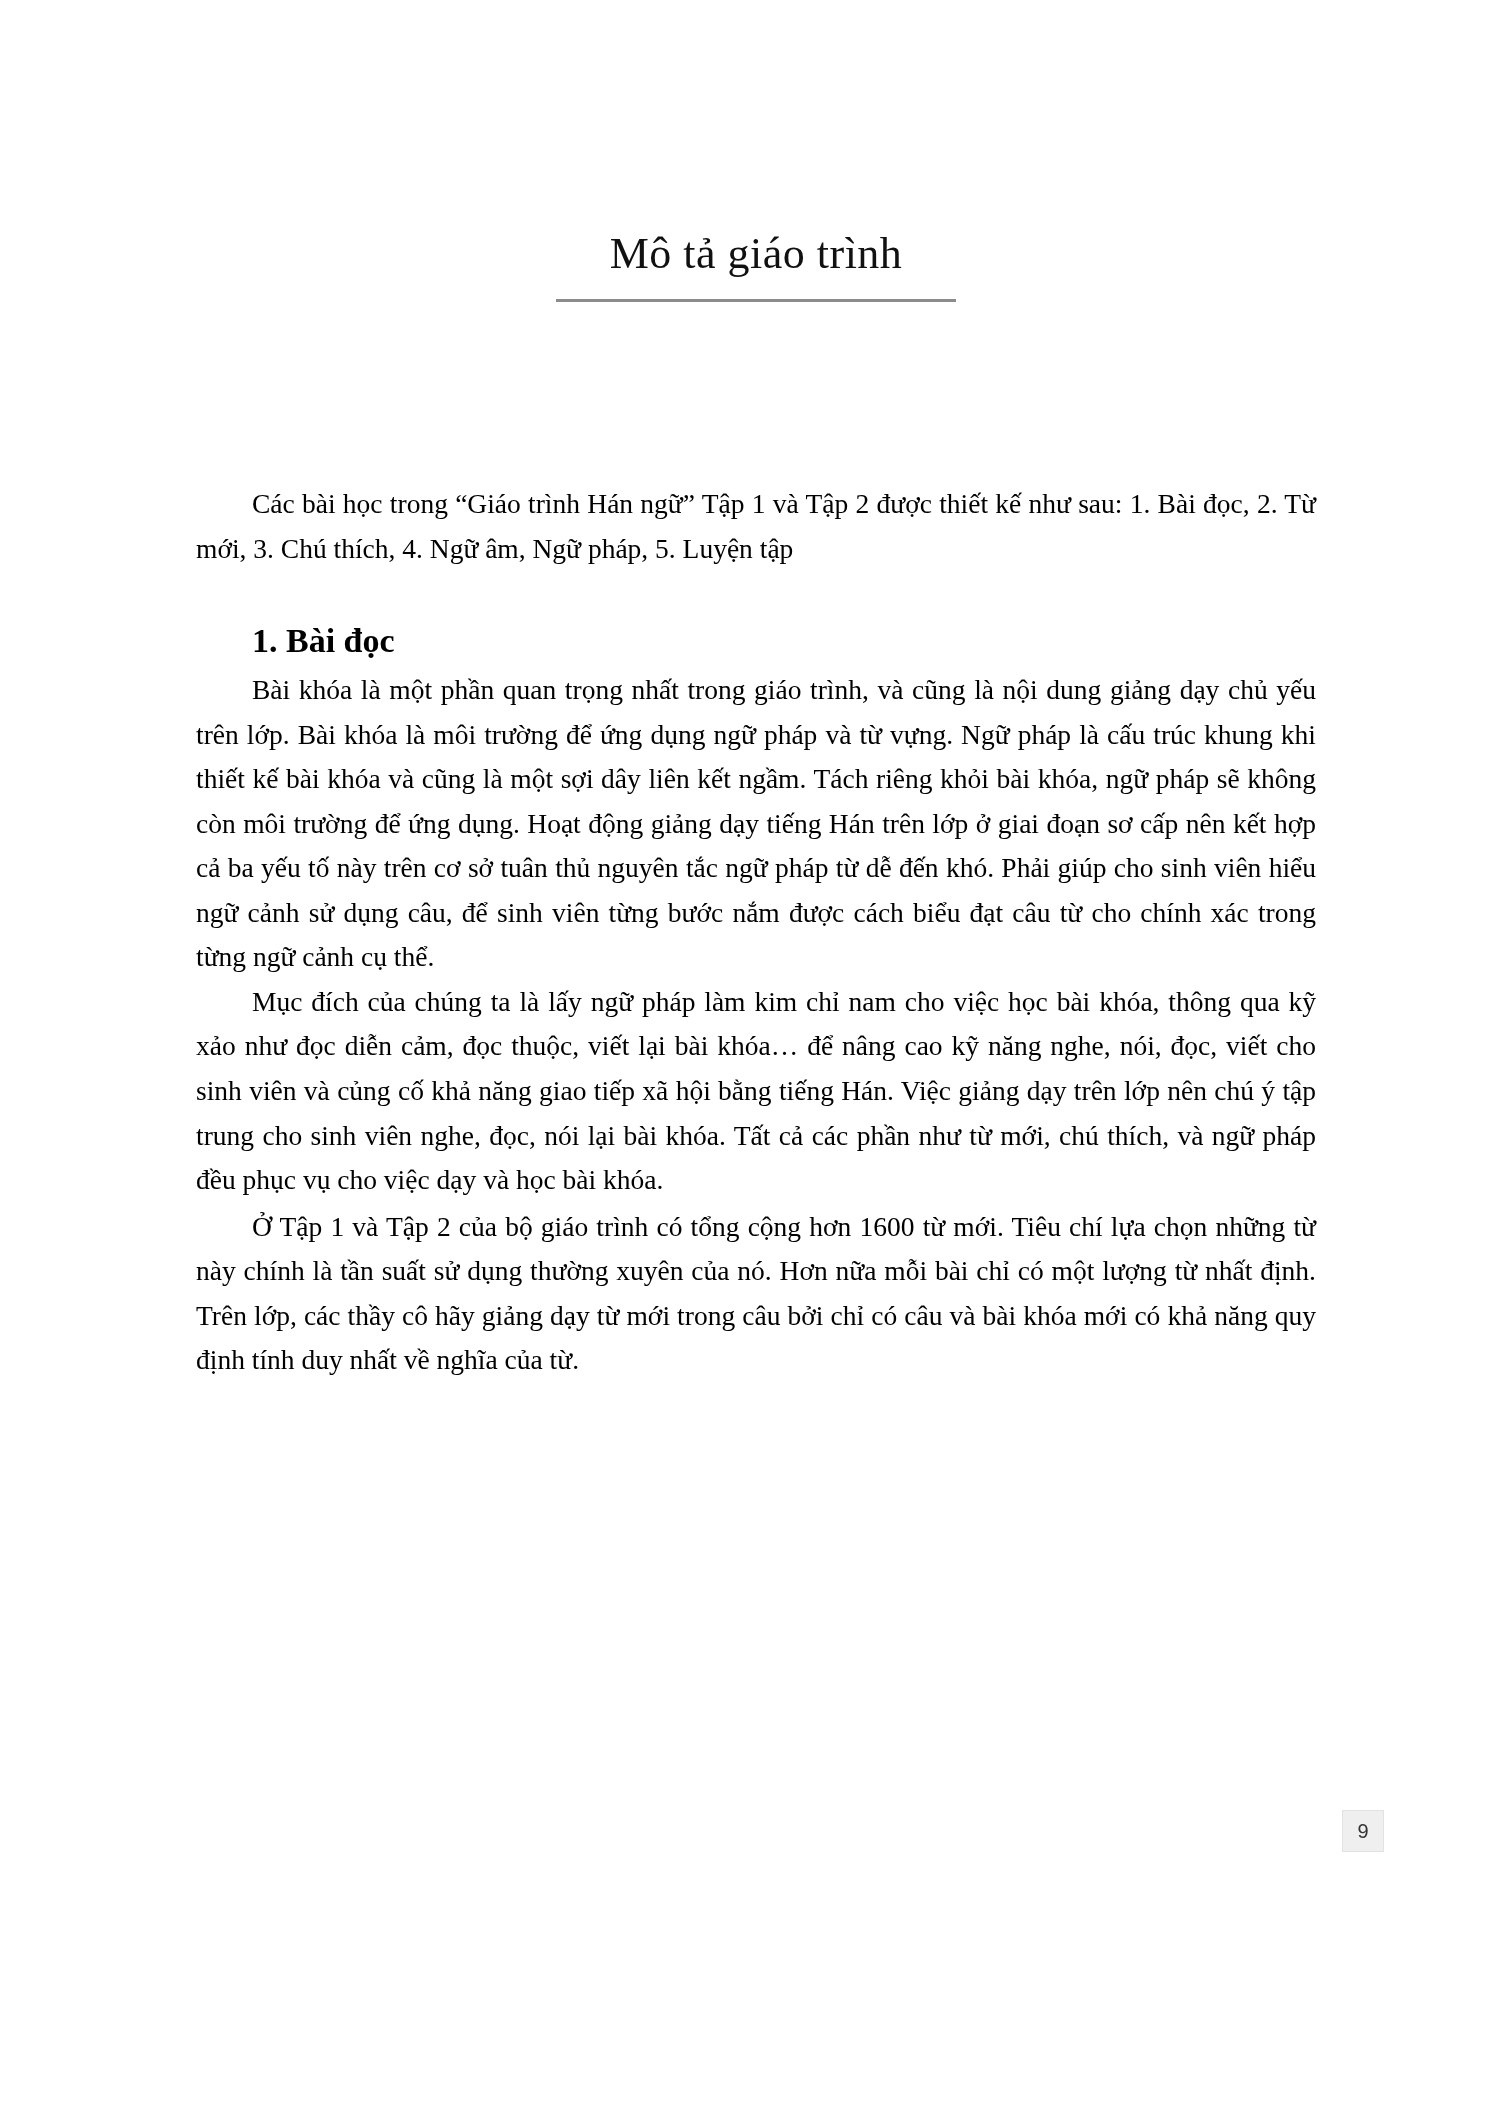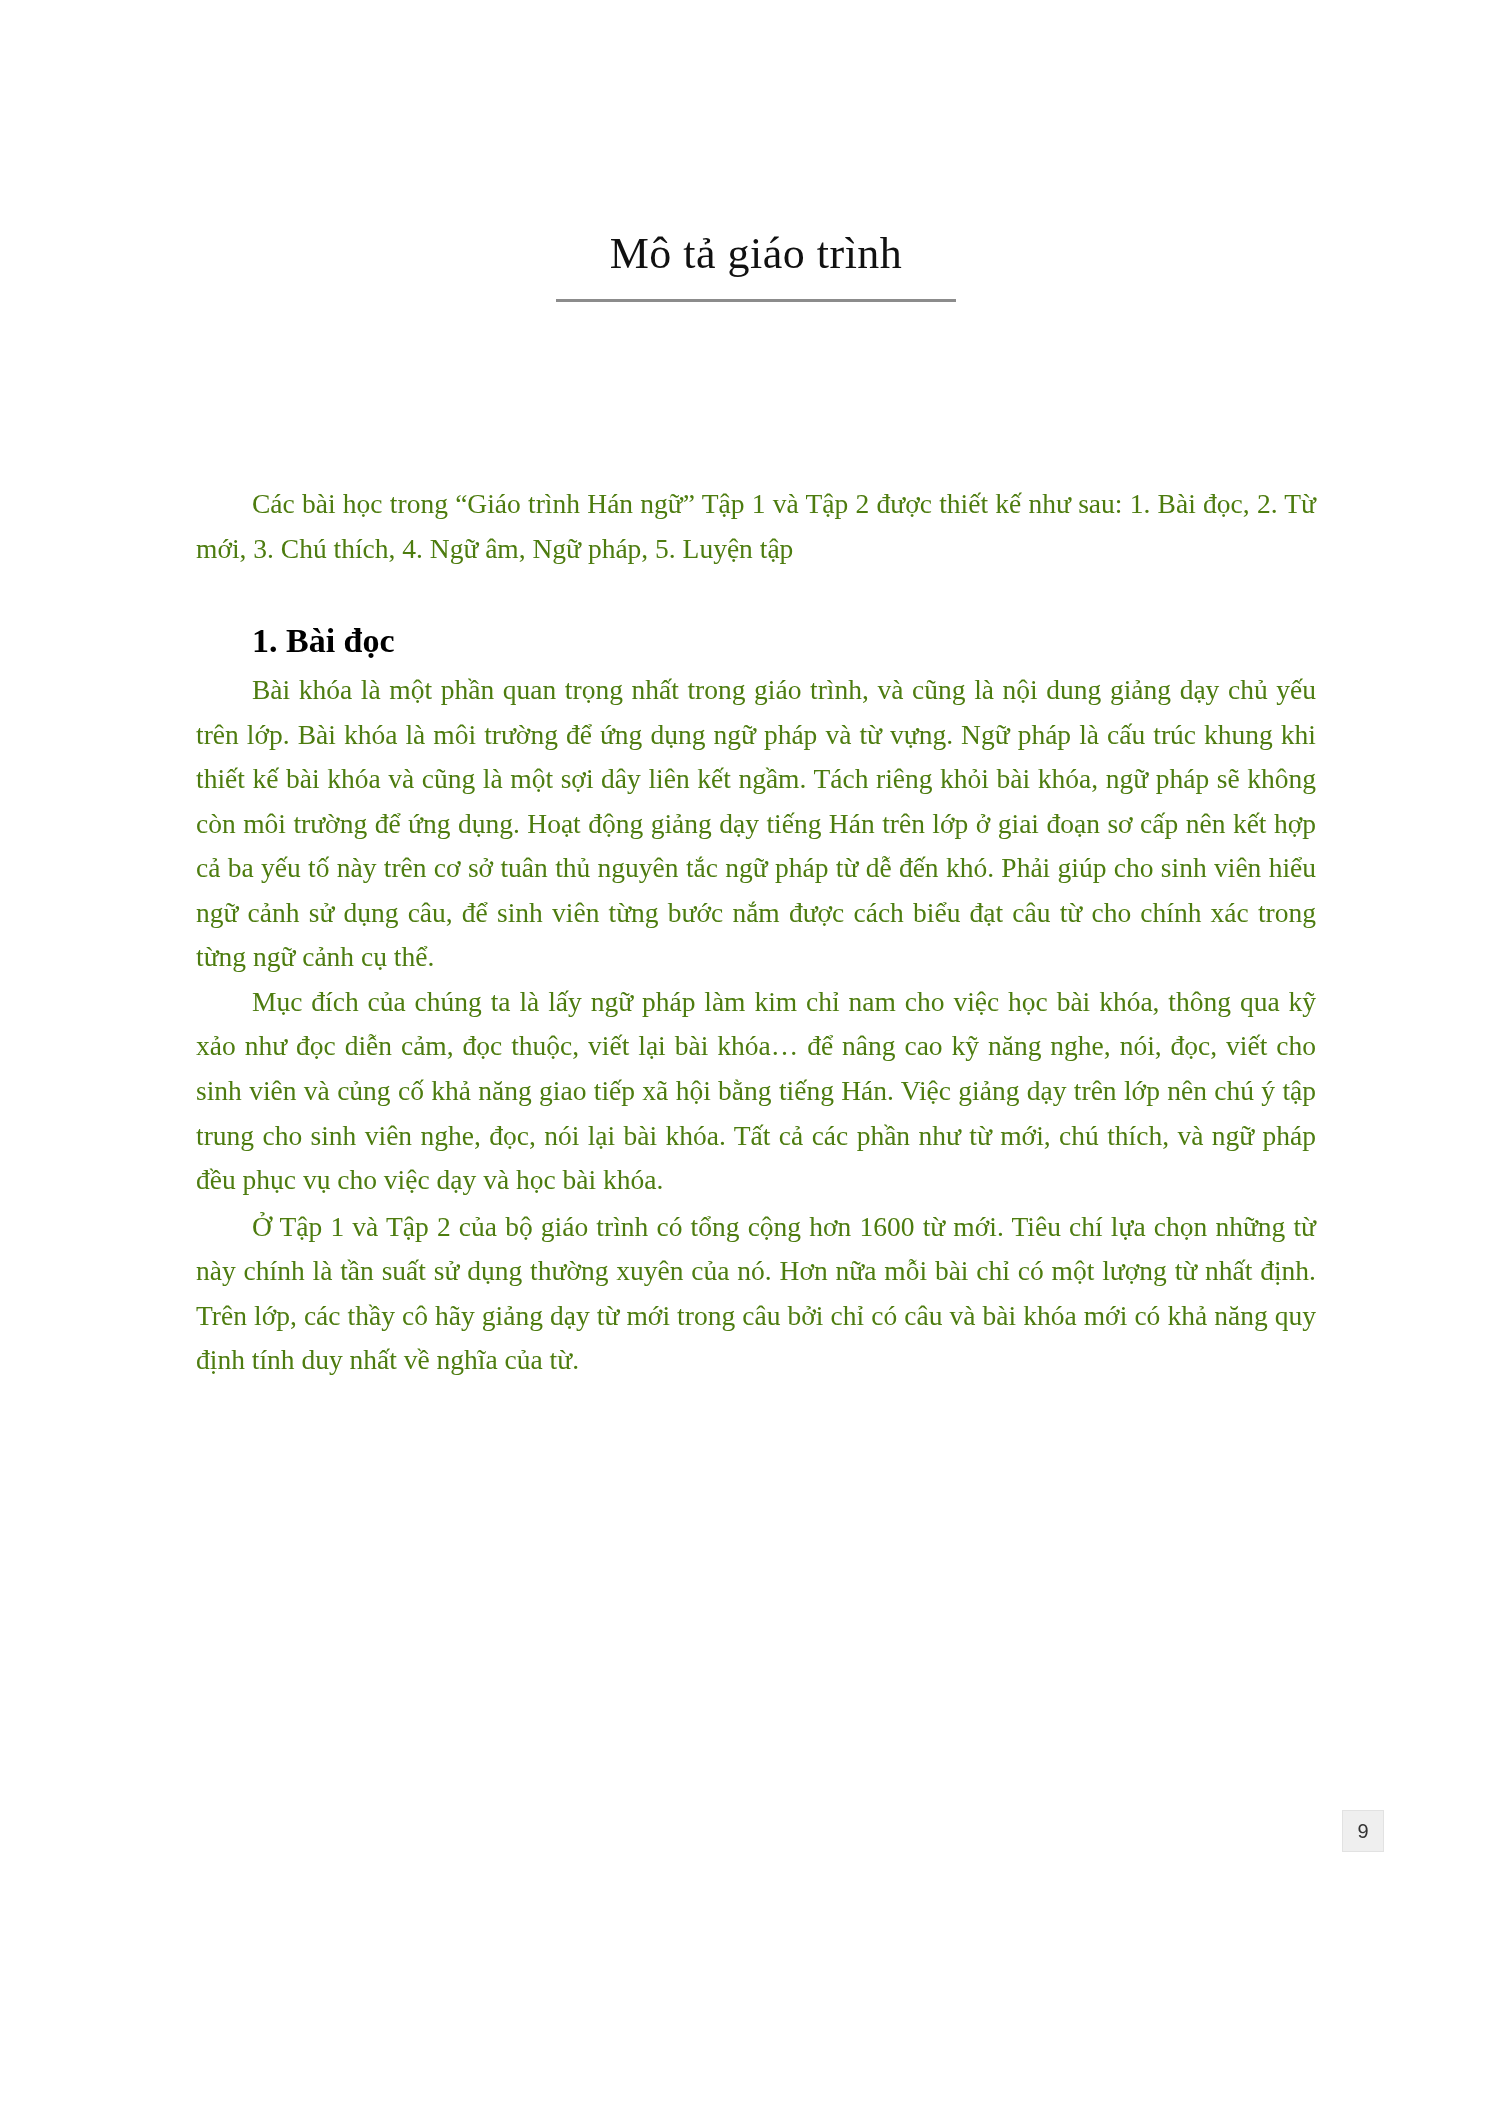--- a/index.html
+++ b/index.html
@@ -46,21 +46,21 @@
   .intro {
     margin-top: 180px;
   }
   p.para {
     font-size: 27.5px;
     line-height: 1.62;
     text-align: justify;
     text-justify: inter-word;
     margin: 0;
     text-indent: 56px;
-    color: #4d7c0f;
+    color: #000000;
   }
   p.para + p.para {
     margin-top: 0px;
   }
   h2.section-heading {
     font-size: 34px;
     font-weight: bold;
     margin: 44px 0 0 0;
     text-indent: 56px;
     line-height: 1.5;

